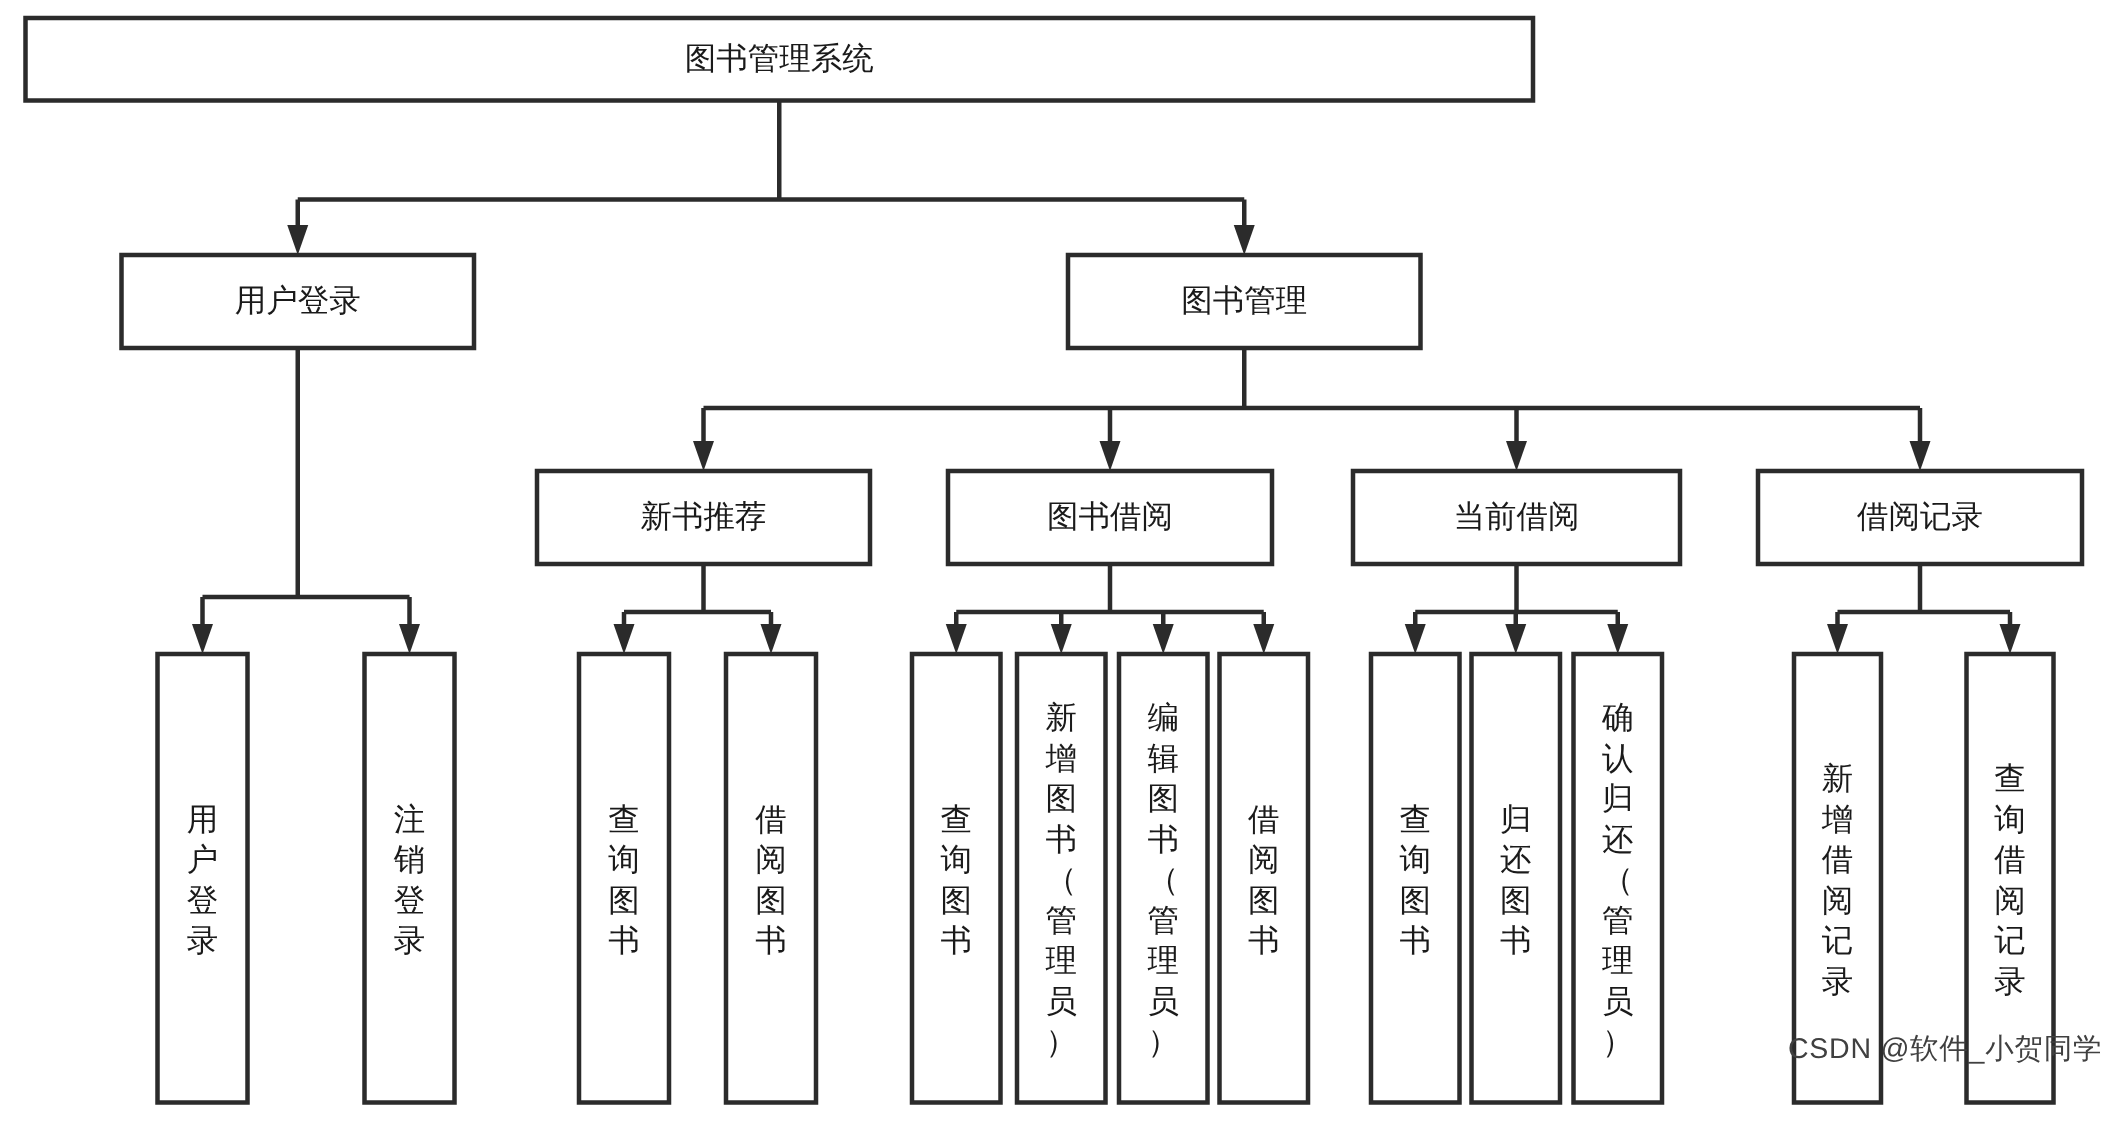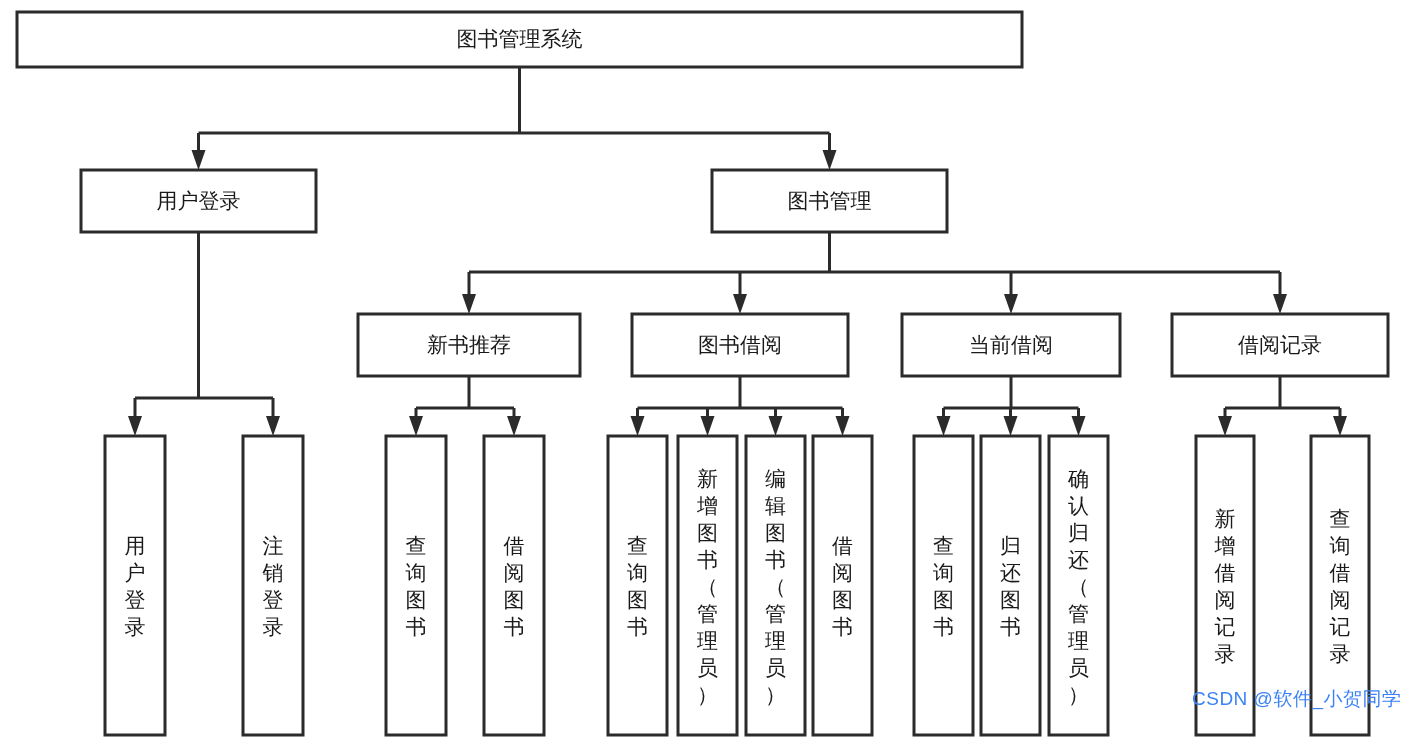--- a/index.html
+++ b/index.html
@@ -213,14 +213,14 @@
           <rect x="1196" y="436" width="58" height="299" class="node-box"></rect>
           <text x="1225" class="node-label vertical"><tspan x="1225" y="520">新</tspan><tspan x="1225" y="547">增</tspan><tspan x="1225" y="574">借</tspan><tspan x="1225" y="601">阅</tspan><tspan x="1225" y="628">记</tspan><tspan x="1225" y="655">录</tspan></text>
         </g>
         <g>
           <rect x="1311" y="436" width="58" height="299" class="node-box"></rect>
           <text x="1340" class="node-label vertical"><tspan x="1340" y="520">查</tspan><tspan x="1340" y="547">询</tspan><tspan x="1340" y="574">借</tspan><tspan x="1340" y="601">阅</tspan><tspan x="1340" y="628">记</tspan><tspan x="1340" y="655">录</tspan></text>
         </g>
       </g>
   </svg>
 
-  <div class="watermark" style="left: 1192px; top: 686px; color: #3b82f6;">CSDN @软件_小贺同学</div>
+  <div class="watermark" style="left: 1192px; top: 686px; color: #404040;">CSDN @软件_小贺同学</div>
 </div>
 
 </body></html>

